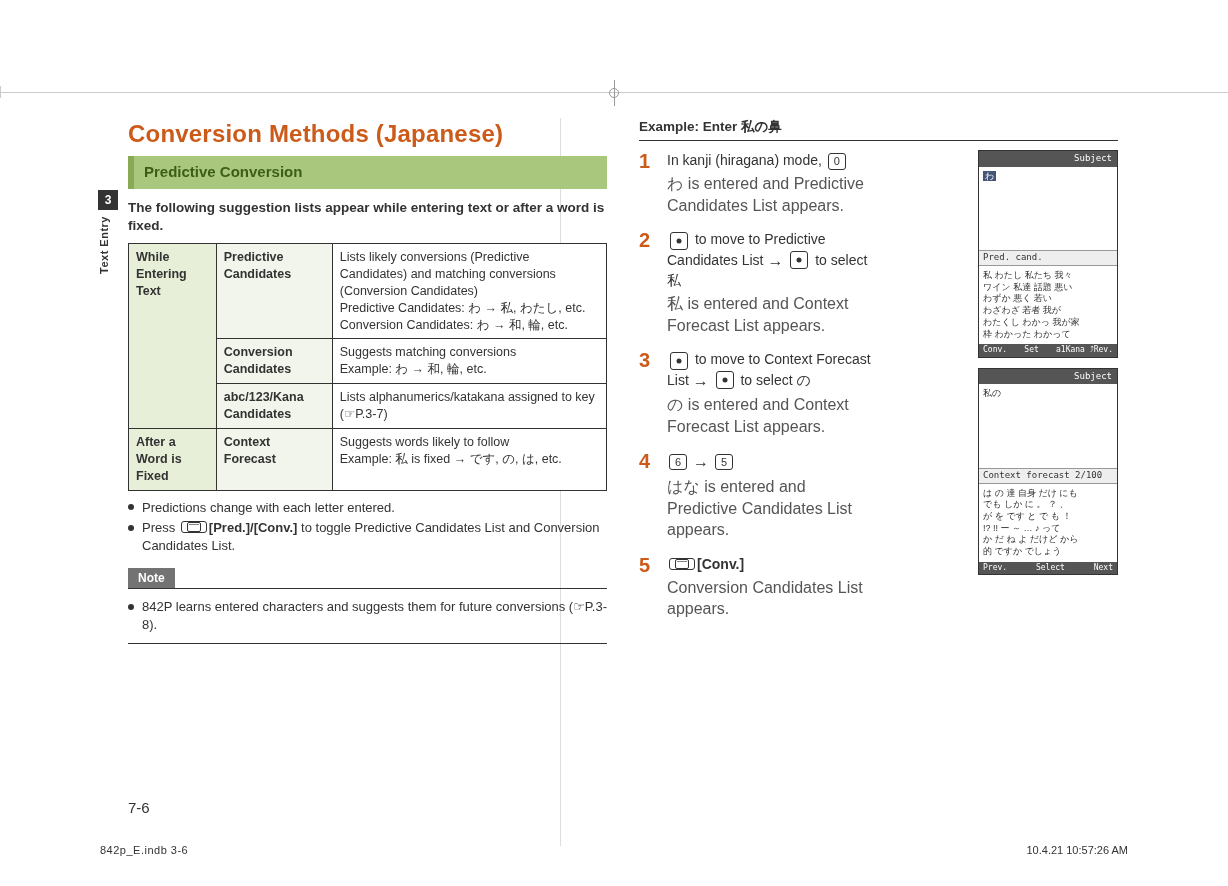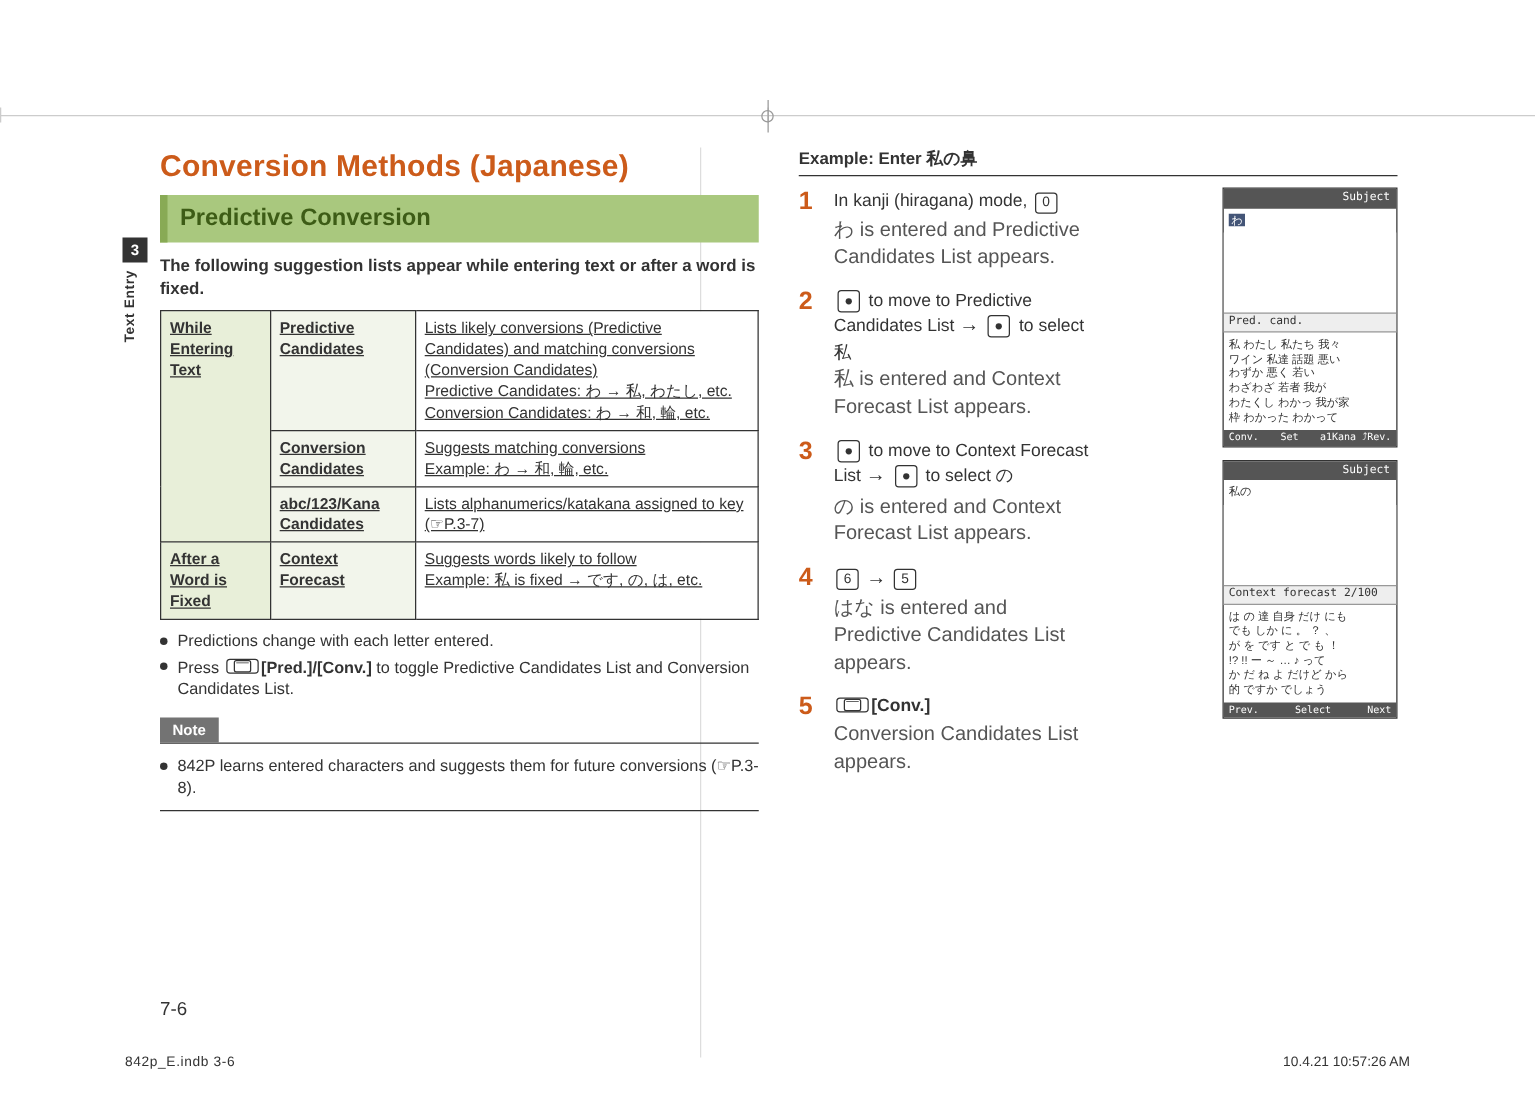--- a/index.html
+++ b/index.html
@@ -25,25 +25,25 @@
   .thumb-num{width:20px;height:20px;background:#333;color:#fff;font-size:12px;font-weight:700;display:flex;align-items:center;justify-content:center;}
   .thumb-label{writing-mode:vertical-rl;transform:rotate(180deg);font-size:11px;font-weight:700;letter-spacing:.5px;color:#333;margin-top:6px;}
 
   
   .cols{position:absolute;left:128px;top:118px;right:110px;bottom:110px;display:flex;gap:24px;}
   .col{flex:1;min-width:0;font-size:13px;color:#333;line-height:1.35;}
   .col-left{padding-right:4px;}
   .col-right{padding-left:4px;}
 
   h1{margin:0 0 6px;color:var(--accent);font-size:24px;font-weight:800;letter-spacing:.2px;}
-  .subhead{background:var(--subhead-bg);color:var(--subhead-fg);font-weight:700;font-size:19px;padding:6px 10px;margin:4px 0 10px;border-left:6px solid #88aa55;}
+  .subhead{background:var(--subhead-bg);color:var(--subhead-fg);font-weight:700;font-size:15px;padding:6px 10px;margin:4px 0 10px;border-left:6px solid #88aa55;}
   .intro{font-weight:700;font-size:13.5px;margin:6px 0 8px;}
 
   table.tbl{border-collapse:collapse;width:100%;font-size:12.5px;}
-  table.tbl td{border:1px solid #333;padding:5px 7px;vertical-align:top;background:#fff;text-decoration:underline;}
+  table.tbl td{border:1px solid #333;padding:5px 7px;vertical-align:top;background:#fff;}
   table.tbl td.h{background:var(--cell-strong);font-weight:700;}
   table.tbl td.h2{background:var(--cell-dim);font-weight:700;}
 
   ul.bul{list-style:none;margin:8px 0 8px;padding:0;}
   ul.bul li{position:relative;padding-left:14px;margin:3px 0;}
   ul.bul li::before{content:"";position:absolute;left:0;top:.45em;width:6px;height:6px;background:#333;border-radius:50%;}
 
   .notebar{display:inline-block;background:#737373;color:#fff;font-weight:700;font-size:12px;padding:2px 10px 2px 10px;margin-top:6px;}
   .notebox{border-top:1px solid #333;border-bottom:1px solid #333;padding:6px 0;margin-top:0;}
   .key{display:inline-block;border:1px solid #333;border-radius:3px;padding:0 5px;font-size:11px;font-family:inherit;line-height:1.3;margin:0 2px;}

